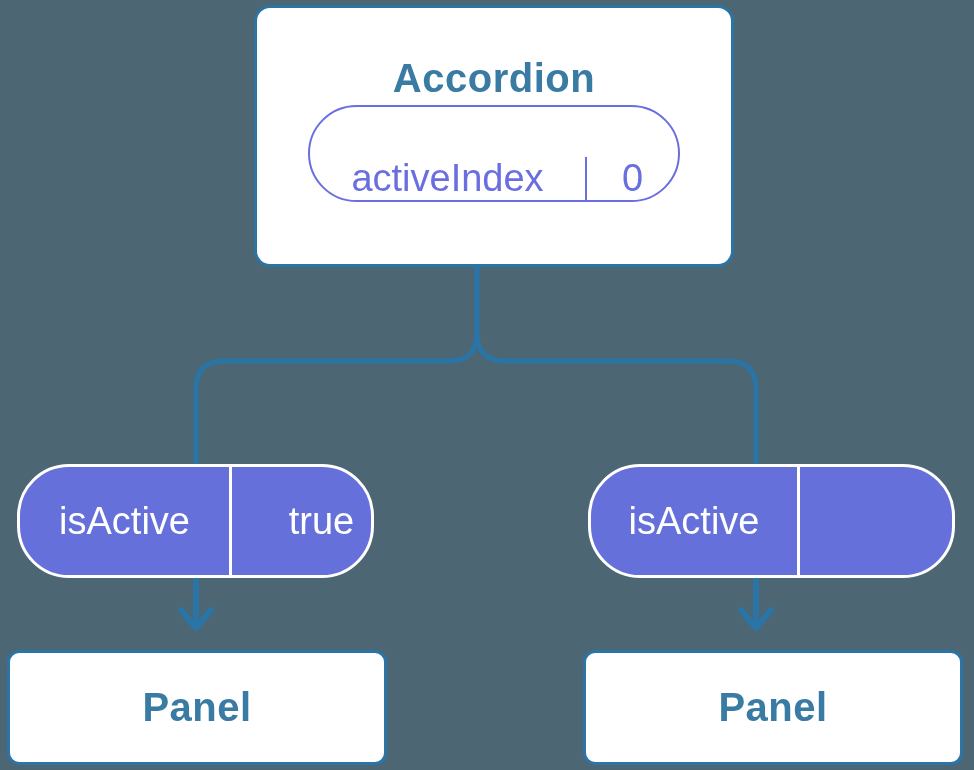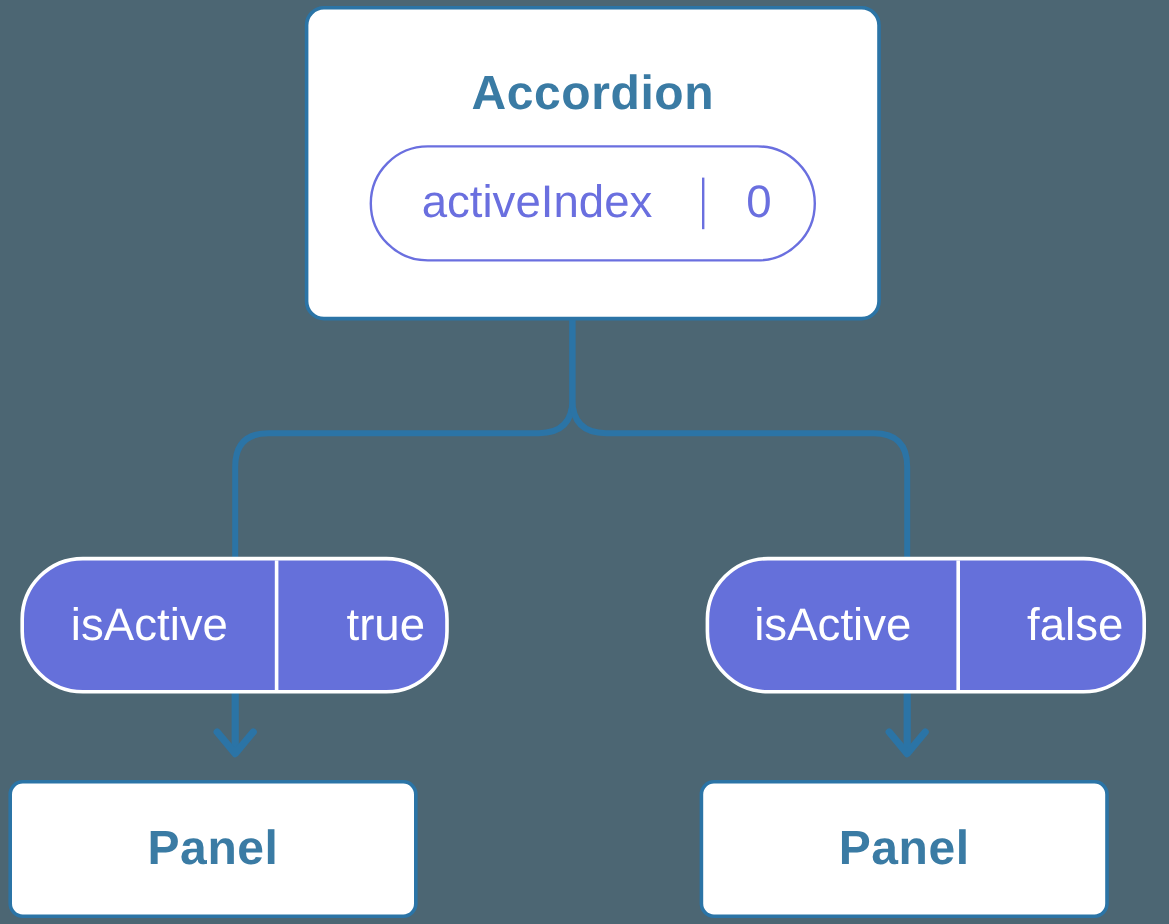--- a/index.html
+++ b/index.html
@@ -32,27 +32,27 @@
     position: absolute;
     left: 0; right: 0; top: 48px;
     text-align: center;
     color: #3A7BA4;
     font-size: 40px;
     font-weight: 700;
     letter-spacing: 0.5px;
   }
   .state-pill {
     position: absolute;
-    left: 51px; top: 113px;
+    left: 51px; top: 97px;
     width: 372px; height: 97px;
     border: 2.5px solid #6A6FDF;
     border-radius: 50px;
     box-sizing: border-box;
     display: flex;
-    align-items: center;
+    align-items: flex-end;
     background: #ffffff;
     color: #6A6FDF;
     font-size: 38px;
     font-weight: 500;
   }
   .state-pill .seg-label {
     width: 277px;
     display: flex; align-items: center; justify-content: center;
     border-right: 2.5px solid #6A6FDF;
     box-sizing: border-box;
@@ -83,21 +83,21 @@
   .prop-pill .seg-value {
     flex: 1;
     display: flex; align-items: center; justify-content: center; padding-left: 40px;
   }
   .prop-pill.pill-left  { left: 17px;  width: 357px; }
   .prop-pill.pill-left  .seg-label { width: 212px; }
   .prop-pill.pill-right { left: 588px; width: 367px; }
   .prop-pill.pill-right .seg-label { width: 209px; }
   .panel-box {
     top: 650px;
-    width: 341px; height: 115px;
+    width: 380px; height: 115px;
     border-radius: 12px;
     display: flex; align-items: center; justify-content: center;
     color: #3A7BA4;
     font-size: 40px;
     font-weight: 700;
     letter-spacing: 0.5px;
   }
   .panel-box.panel-left  { left: 7px; }
   .panel-box.panel-right { left: 583px; }
 </style>
@@ -129,21 +129,20 @@
     </div>
   </div>
 
   <div class="prop-pill pill-left">
     <span class="seg-label">isActive</span>
     <span class="seg-value">true</span>
   </div>
 
   <div class="prop-pill pill-right">
     <span class="seg-label">isActive</span>
-    <span class="seg-value">false</span>
   </div>
 
   <div class="node panel-box panel-left">
     <span>Panel</span>
   </div>
   <div class="node panel-box panel-right">
     <span>Panel</span>
   </div>
 
 </div>

